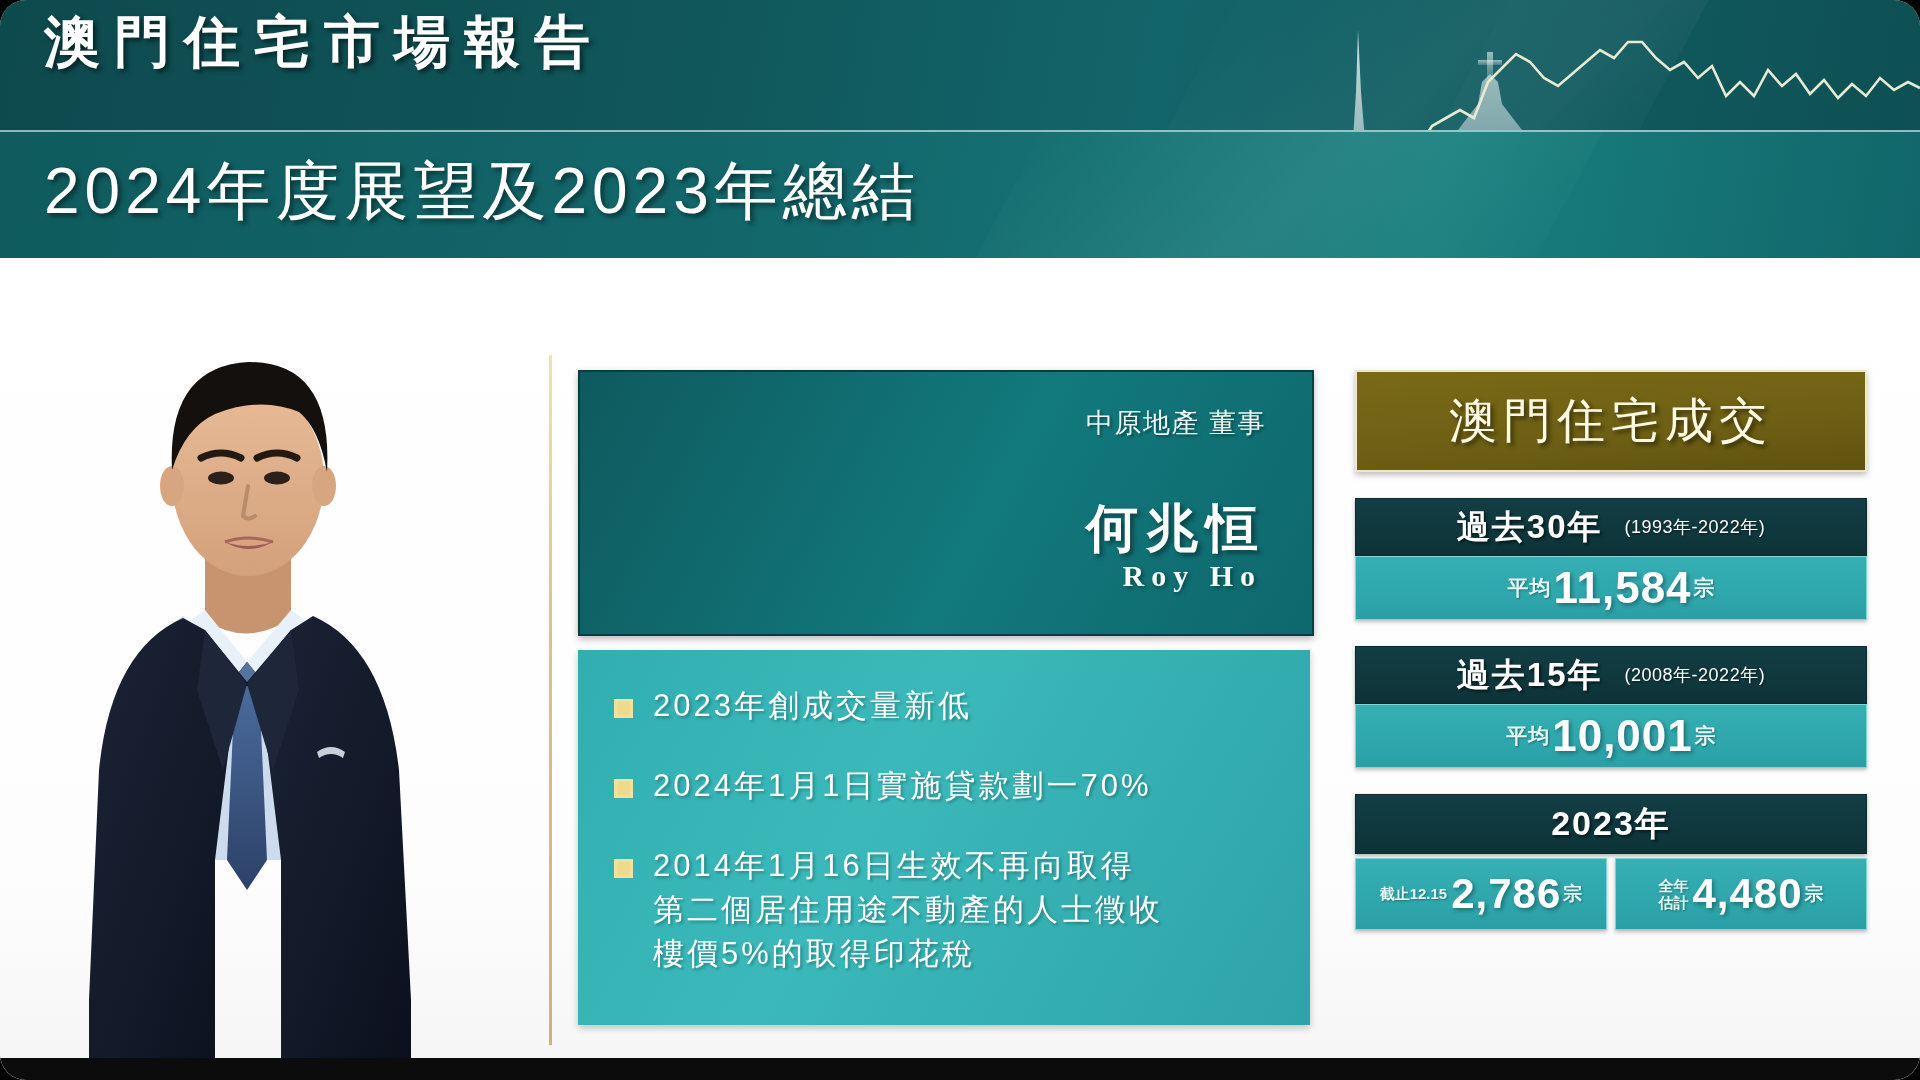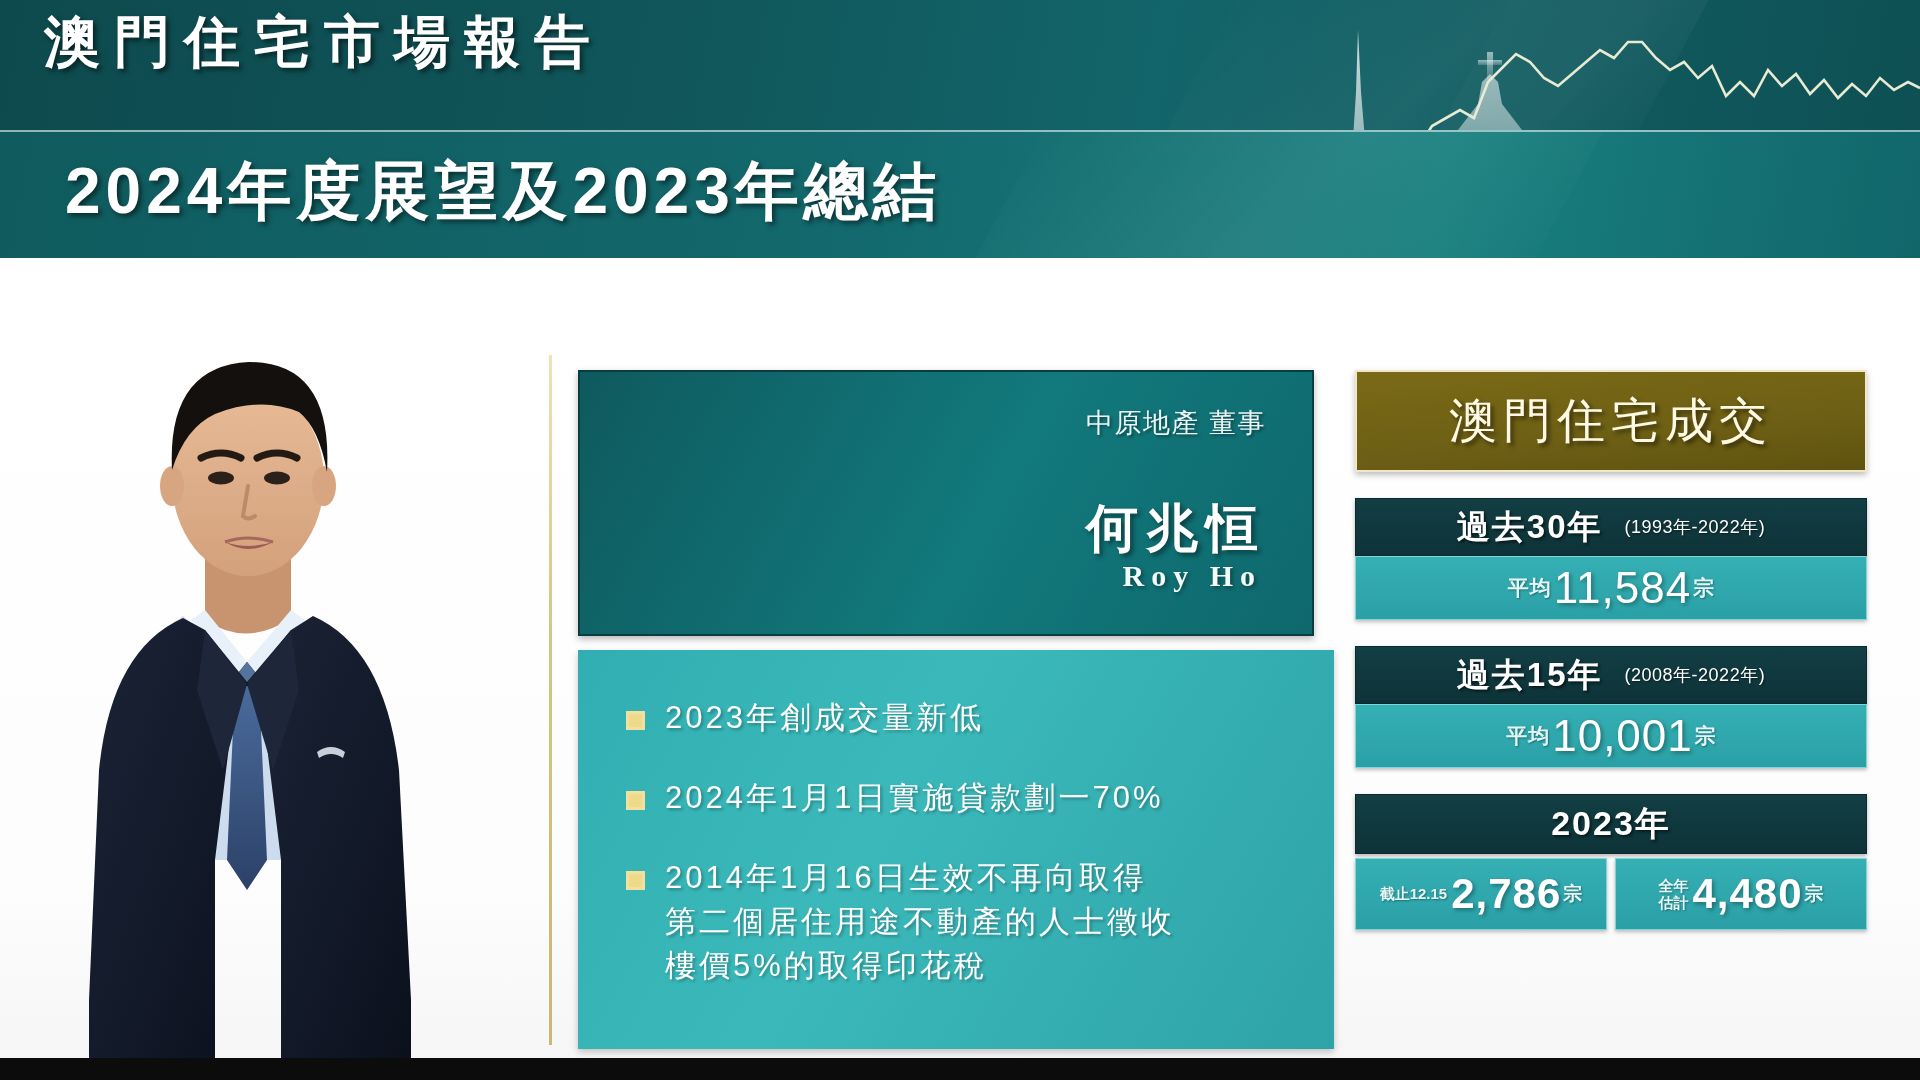--- a/index.html
+++ b/index.html
@@ -1,39 +1,39 @@
 <!DOCTYPE html>
 <html><head>
 <meta charset="utf-8">
 <style>
   html,body{margin:0;padding:0;background:#000;}
   body{width:1920px;height:1080px;overflow:hidden;font-family:"Liberation Sans","DejaVu Sans",sans-serif;}
-  #stage{position:relative;width:1920px;height:1080px;background:#f2f2f2;overflow:hidden;}
+  #stage{position:relative;width:1920px;height:1080px;background:#f2f2f2;overflow:hidden;border-radius:26px;}
 
   
   #header{position:absolute;left:0;top:0;width:1920px;height:155px;
     background:linear-gradient(100deg,#0d4a4e 0%,#10565a 35%,#12656a 60%,#0e5054 100%);
     overflow:hidden;}
   #header .sheen{position:absolute;top:-60px;left:1180px;width:520px;height:330px;
     background:linear-gradient(115deg,rgba(255,255,255,.00) 0%,rgba(255,255,255,.055) 45%,rgba(255,255,255,.0) 70%);
     transform:skewX(-28deg);}
   #header .sheen2{position:absolute;top:-40px;left:1450px;width:200px;height:300px;
     background:linear-gradient(115deg,rgba(255,255,255,.0) 0%,rgba(255,255,255,.05) 50%,rgba(255,255,255,.0) 100%);
     transform:skewX(-28deg);}
   #title-main{position:absolute;left:44px;top:14px;font-size:56px;font-weight:bold;color:#ffffff;
     letter-spacing:14px;line-height:1;text-shadow:3px 3px 5px rgba(0,0,0,.55);white-space:nowrap;}
 
   #subbar{position:absolute;left:0;top:130px;width:1920px;height:126px;
     background:linear-gradient(100deg,#0f5b5e 0%,#13696d 45%,#19807f 75%,#11666a 100%);
     border-top:2px solid rgba(255,255,255,.55);overflow:hidden;}
   #subbar .sheen{position:absolute;top:-60px;left:1000px;width:560px;height:280px;
     background:linear-gradient(115deg,rgba(255,255,255,.0) 0%,rgba(255,255,255,.07) 50%,rgba(255,255,255,.0) 100%);
     transform:skewX(-28deg);}
-  #title-sub{position:absolute;left:44px;top:16px;font-size:64px;font-weight:bold;color:#fff;
-    letter-spacing:5px;line-height:1.35;white-space:nowrap;text-shadow:3px 3px 5px rgba(0,0,0,.5);margin-left:21px;}
+  #title-sub{position:absolute;left:44px;top:16px;font-size:64px;font-weight:normal;color:#fff;
+    letter-spacing:5px;line-height:1.35;white-space:nowrap;text-shadow:3px 3px 5px rgba(0,0,0,.5);}
 
   #headergfx{position:absolute;left:1190px;top:0;width:730px;height:256px;}
 
   
   #body-bg{position:absolute;left:0;top:255px;width:1920px;height:1045px;
     background:linear-gradient(180deg,#ffffff 0%,#fdfdfd 60%,#ececec 100%);}
   #bottom-bar{position:absolute;left:0;top:1058px;width:1920px;height:22px;background:#0c0c0c;}
 
   
   #portrait{position:absolute;left:55px;top:300px;width:385px;height:760px;}
@@ -49,21 +49,21 @@
   #speaker-card .org{position:absolute;right:46px;top:32px;text-align:right;color:#eaf7f6;
     font-size:27px;line-height:1.42;letter-spacing:1.5px;text-shadow:2px 2px 3px rgba(0,0,0,.4);}
   #speaker-card .cname{position:absolute;right:46px;top:122px;color:#ffffff;font-size:52px;font-weight:bold;
     letter-spacing:8px;text-shadow:3px 3px 5px rgba(0,0,0,.45);}
   #speaker-card .ename{position:absolute;right:50px;top:187px;color:#f2fbfa;font-size:30px;
     font-family:"Liberation Serif","DejaVu Serif",serif;font-weight:bold;letter-spacing:7px;
     text-shadow:2px 2px 4px rgba(0,0,0,.4);}
 
   #bullets-card{position:absolute;left:578px;top:650px;width:732px;height:375px;
     background:linear-gradient(120deg,#31aeb1 0%,#3bb9ba 40%,#2ea3a8 100%);
-    box-shadow:0 3px 7px rgba(0,0,0,.22);padding:12px;}
+    box-shadow:0 3px 7px rgba(0,0,0,.22);padding:0;}
   .bullet-row{display:flex;align-items:flex-start;padding:0 24px 0 36px;}
   .bullet-mark{flex:0 0 auto;width:19px;height:19px;background:#efd98a;margin-top:15px;margin-right:20px;
     box-shadow:inset 0 0 0 3px rgba(255,255,255,.18);}
   .bullet-text{color:#ffffff;font-size:31px;line-height:1.42;letter-spacing:3px;
     text-shadow:2px 2px 3px rgba(0,0,0,.28);white-space:pre-line;}
 
   
   #right-col{position:absolute;left:1355px;top:370px;width:512px;}
   #stats-head{height:98px;background:linear-gradient(175deg,#7a6a17 0%,#6d5f14 60%,#5f520f 100%);
     border:2px solid #efe7c6;display:flex;align-items:center;justify-content:center;
@@ -77,21 +77,21 @@
     box-shadow:0 2px 4px rgba(0,0,0,.3);}
   .stat-label .big{color:#ffffff;font-size:33px;font-weight:bold;letter-spacing:2px;
     text-shadow:2px 2px 3px rgba(0,0,0,.55);}
   .stat-label .small{color:#ffffff;font-size:18px;font-weight:normal;letter-spacing:.5px;
     text-shadow:1px 1px 2px rgba(0,0,0,.5);}
   .stat-value{height:62px;background:linear-gradient(180deg,#35b0b4 0%,#2aa0a6 100%);
     border:1px solid #7fd6d8;display:flex;align-items:center;justify-content:center;
     box-shadow:0 2px 4px rgba(0,0,0,.26);}
   .stat-value .pre{color:#e4f7f6;font-size:21px;font-weight:bold;letter-spacing:1px;
     text-shadow:1px 1px 2px rgba(0,0,0,.35);margin-right:2px;}
-  .stat-value .num{color:#ffffff;font-size:44px;font-weight:normal;letter-spacing:1px;
+  .stat-value .num{color:#ffffff;font-size:44px;font-weight:bold;letter-spacing:1px;
     text-shadow:2px 2px 4px rgba(0,0,0,.35);}
   .stat-value .unit{color:#e4f7f6;font-size:21px;font-weight:bold;margin-left:2px;
     text-shadow:1px 1px 2px rgba(0,0,0,.35);}
 
   #year-label{height:58px;background:linear-gradient(180deg,#123e44 0%,#0d3338 100%);
     border:1px solid #0a2b30;display:flex;align-items:center;justify-content:center;
     box-shadow:0 2px 4px rgba(0,0,0,.3);}
   #year-label span{color:#ffffff;font-size:34px;font-weight:bold;letter-spacing:2px;
     text-shadow:2px 2px 3px rgba(0,0,0,.55);}
   #year-split{display:flex;gap:8px;margin-top:4px;}

